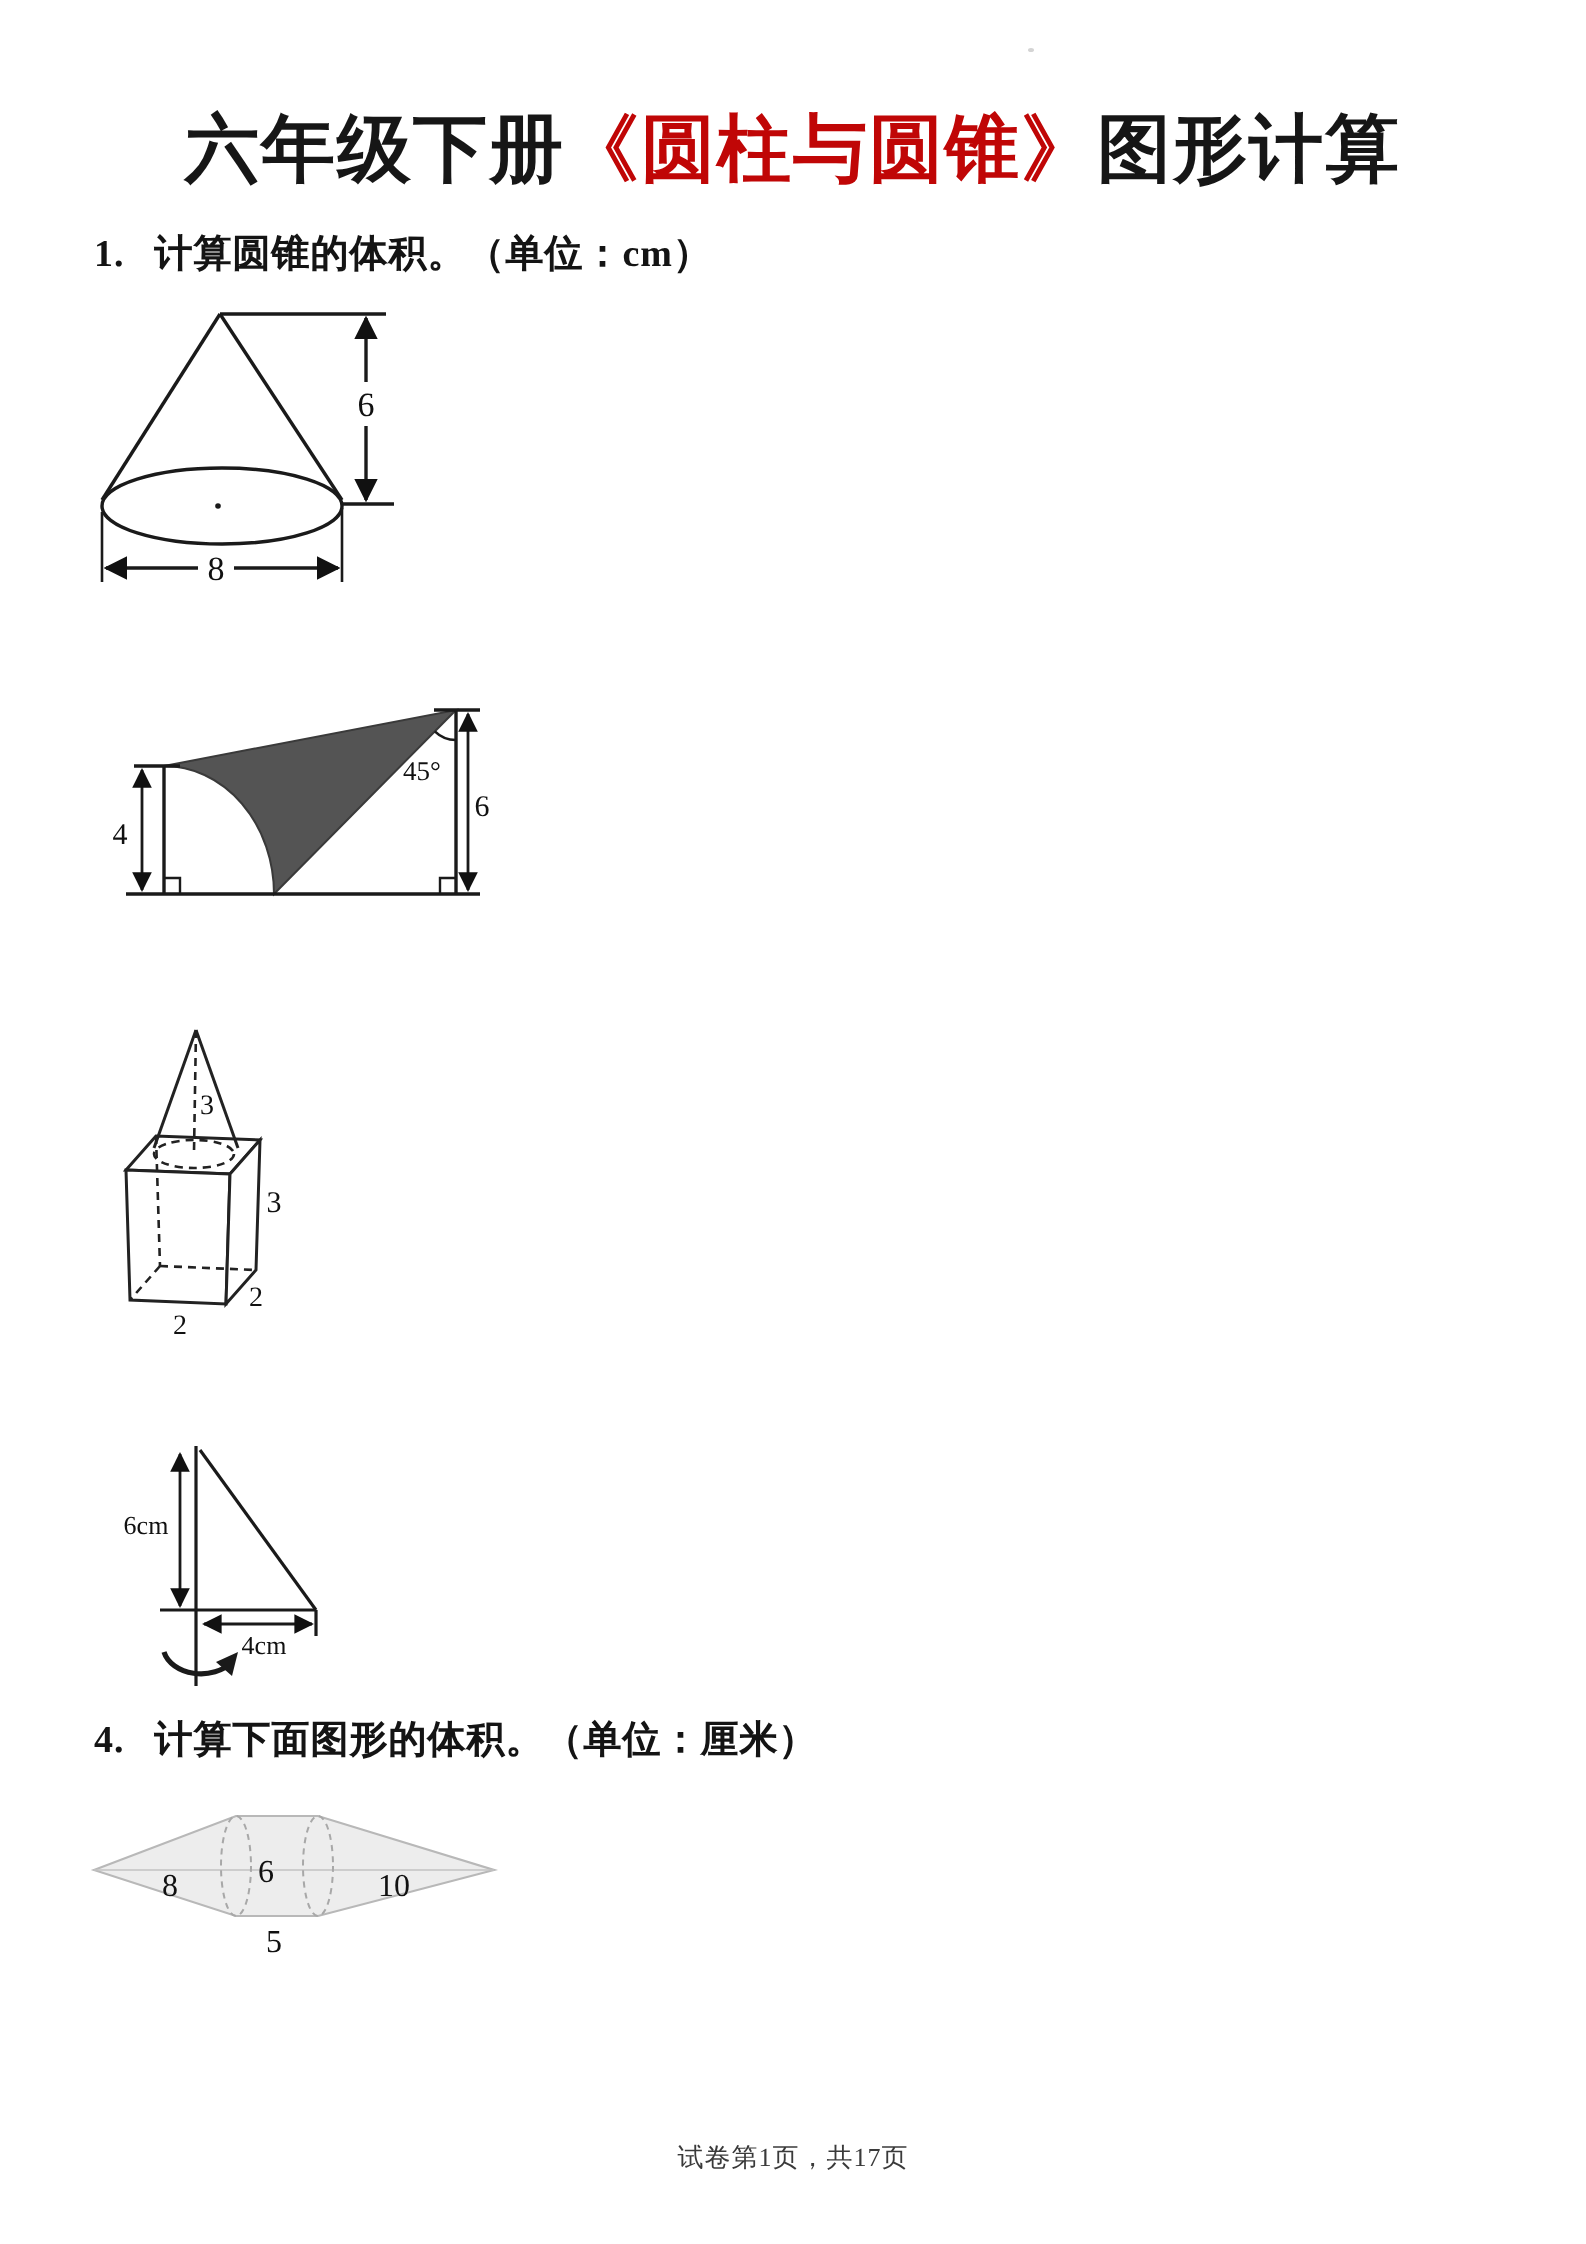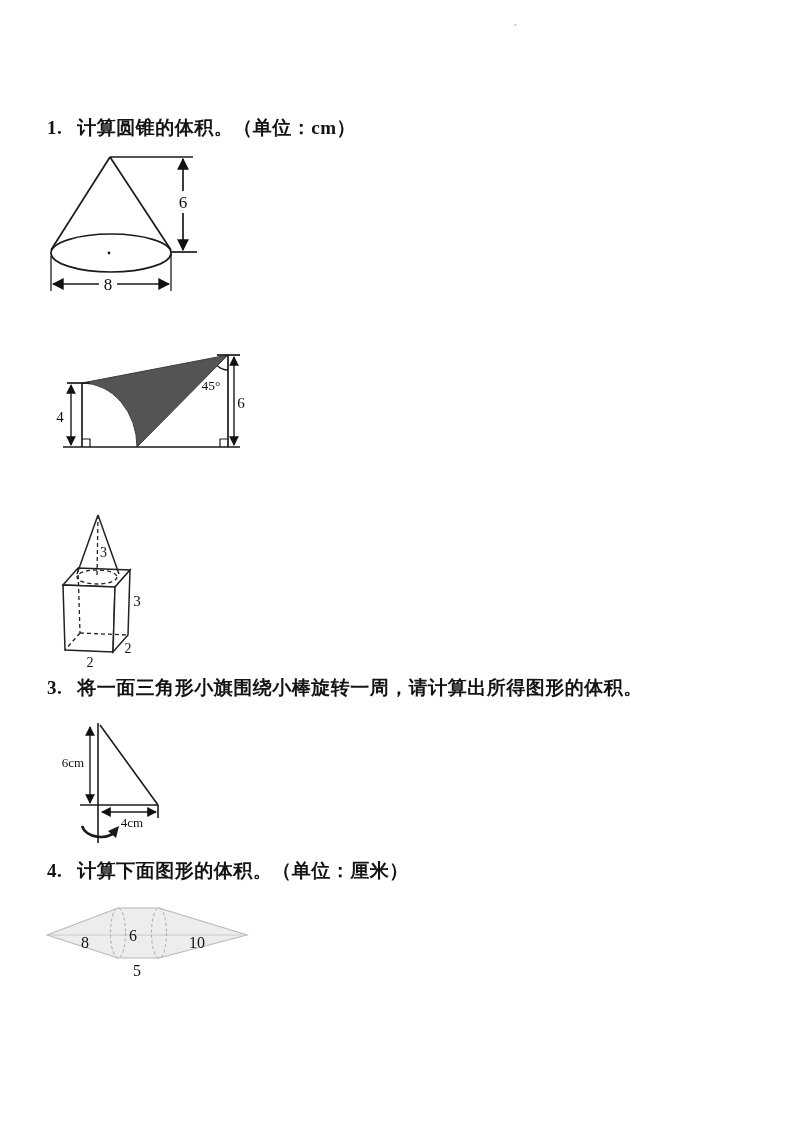--- a/index.html
+++ b/index.html
@@ -28,20 +28,21 @@
   }
   .stray{position:absolute;left:514px;top:24px;width:3px;height:2px;background:#d4d4d4;border-radius:50%;}
 </style>
 </head>
 <body>
 
 <div class="page">
 
   <div class="stray"></div>
 
+  <h1 class="title"><span>六年级下册</span><span class="red">《圆柱与圆锥》</span><span>图形计算</span></h1>
 
   <div class="q gap-wide" style="top:115px;">
     <span class="qnum">1.</span><span>计算圆锥的体积。（单位：cm）</span>
   </div>
 
   <svg class="fig" style="left:40px;top:145px;" width="230" height="160" viewBox="0 0 230 160">
     <defs>
       <marker id="f1a" viewBox="0 0 10 10" refX="9" refY="5" markerWidth="7" markerHeight="7" orient="auto-start-reverse">
         <path d="M0,0 L10,5 L0,10 Z" fill="#111"></path>
       </marker>
@@ -104,23 +105,20 @@
       </g>
       <line x1="50" y1="10" x2="29" y2="69"></line>
       <line x1="50" y1="10" x2="71" y2="69"></line>
     </g>
     <text x="52" y="52" font-size="14" text-anchor="start">3</text>
     <text x="89" y="101" font-size="15" text-anchor="middle">3</text>
     <text x="80" y="148" font-size="14" text-anchor="middle">2</text>
     <text x="42" y="162" font-size="14" text-anchor="middle">2</text>
   </svg>
 
-  <div class="q gap-wide" style="top:675px;">
-    <span class="qnum">3.</span><span>将一面三角形小旗围绕小棒旋转一周，请计算出所得图形的体积。</span>
-  </div>
 
   <svg class="fig" style="left:55px;top:712px;" width="150" height="140" viewBox="0 0 150 140">
     <defs>
       <marker id="f3a" viewBox="0 0 10 10" refX="9" refY="5" markerWidth="7" markerHeight="7" orient="auto-start-reverse">
         <path d="M0,0 L10,5 L0,10 Z" fill="#111"></path>
       </marker>
     </defs>
     <g stroke="#1a1a1a" stroke-width="1.6" fill="none">
       <line x1="43" y1="11" x2="43" y2="131"></line>
       <line x1="45" y1="13" x2="103" y2="93"></line>
@@ -143,14 +141,15 @@
     <path d="M9,40 L80,13 L121,13 L209,40 L121,63 L80,63 Z" fill="#ededed" stroke="#b8b8b8" stroke-width="1.1"></path>
     <line x1="9" y1="40" x2="209" y2="40" stroke="#c2c2c2" stroke-width="0.8"></line>
     <ellipse cx="80" cy="38" rx="7.5" ry="25" fill="none" stroke="#a8a8a8" stroke-width="1" stroke-dasharray="3,2.5"></ellipse>
     <ellipse cx="121" cy="38" rx="7.5" ry="25" fill="none" stroke="#a8a8a8" stroke-width="1" stroke-dasharray="3,2.5"></ellipse>
     <text x="47" y="53" font-size="16" text-anchor="middle">8</text>
     <text x="95" y="46" font-size="16" text-anchor="middle">6</text>
     <text x="159" y="53" font-size="16" text-anchor="middle">10</text>
     <text x="99" y="81" font-size="16" text-anchor="middle">5</text>
   </svg>
 
+  <div class="footer">试卷第1页，共17页</div>
 
 </div>
 
 </body></html>

